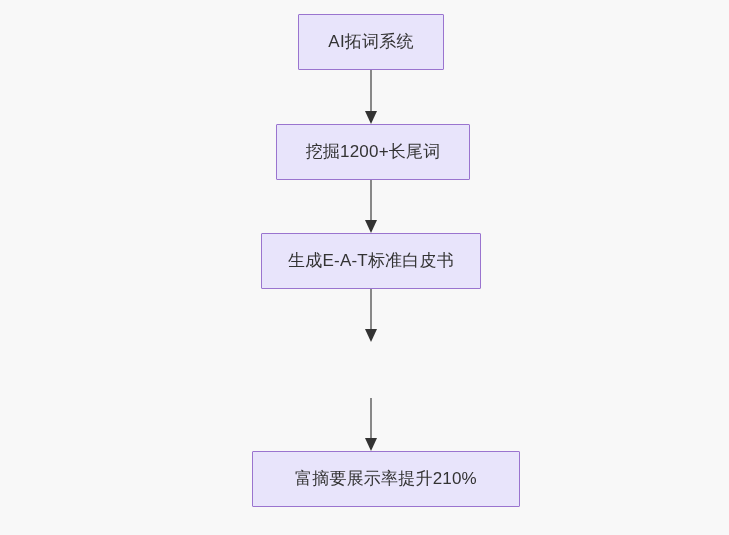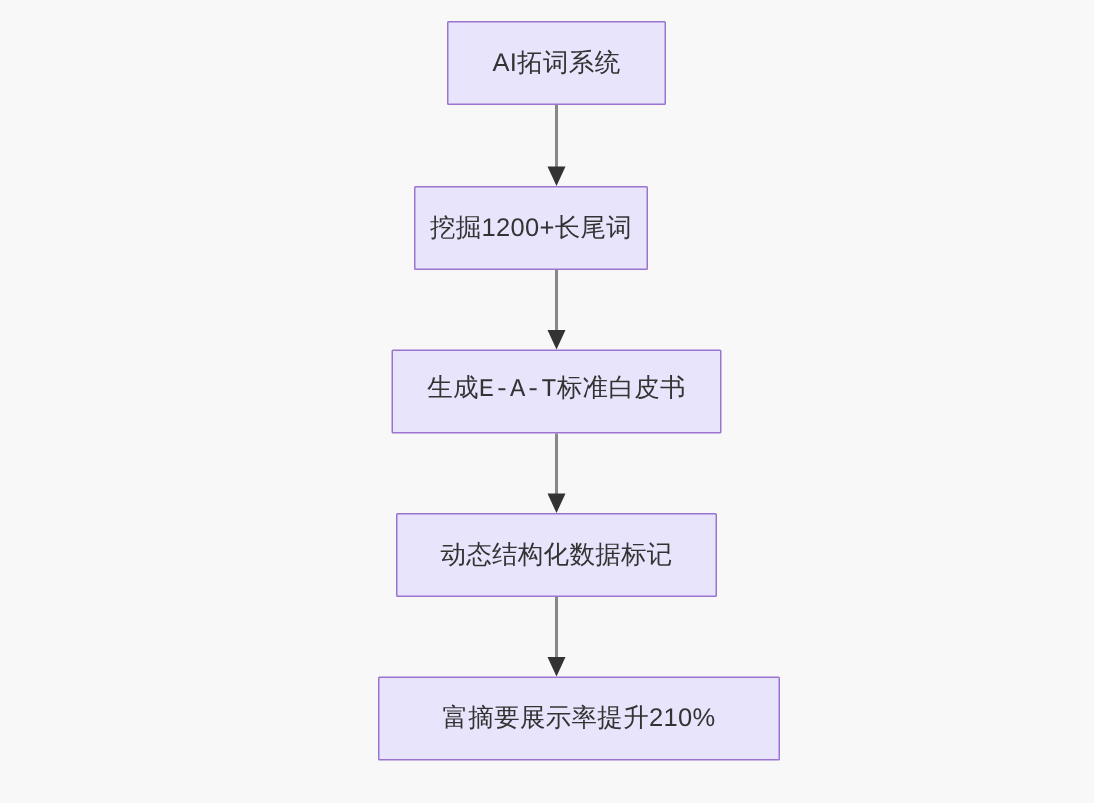--- a/index.html
+++ b/index.html
@@ -35,22 +35,22 @@
   .node-label {
     font-size: 17px;
     line-height: 1.2;
     color: #333333;
     letter-spacing: 0.2px;
     white-space: nowrap;
   }
 
   
   .node-1 { left: 298px; top: 14px;  width: 146px; height: 56px; }
-  .node-2 { left: 276px; top: 124px; width: 156px; height: 56px; }
-  .node-3 { left: 261px; top: 233px; width: 220px; height: 56px; font-family: Liberation Mono, monospace; }
+  .node-2 { left: 276px; top: 124px; width: 194px; height: 56px; }
+  .node-3 { left: 261px; top: 233px; width: 220px; height: 56px; }
   .node-4 { left: 264px; top: 342px; width: 214px; height: 56px; }
   .node-5 { left: 252px; top: 451px; width: 268px; height: 56px; }
 
   .edge-svg {
     position: absolute;
     left: 0;
     top: 0;
     width: 729px;
     height: 535px;
     pointer-events: none;
@@ -93,21 +93,18 @@
   </div>
 
   <div class="node node-2">
     <span class="node-label">挖掘1200+长尾词</span>
   </div>
 
   <div class="node node-3">
     <span class="node-label">生成E-A-T标准白皮书</span>
   </div>
 
-  <div class="node node-4">
-    <span class="node-label">动态结构化数据标记</span>
-  </div>
 
   <div class="node node-5">
     <span class="node-label">富摘要展示率提升210%</span>
   </div>
 
 </div>
 
 </body></html>

